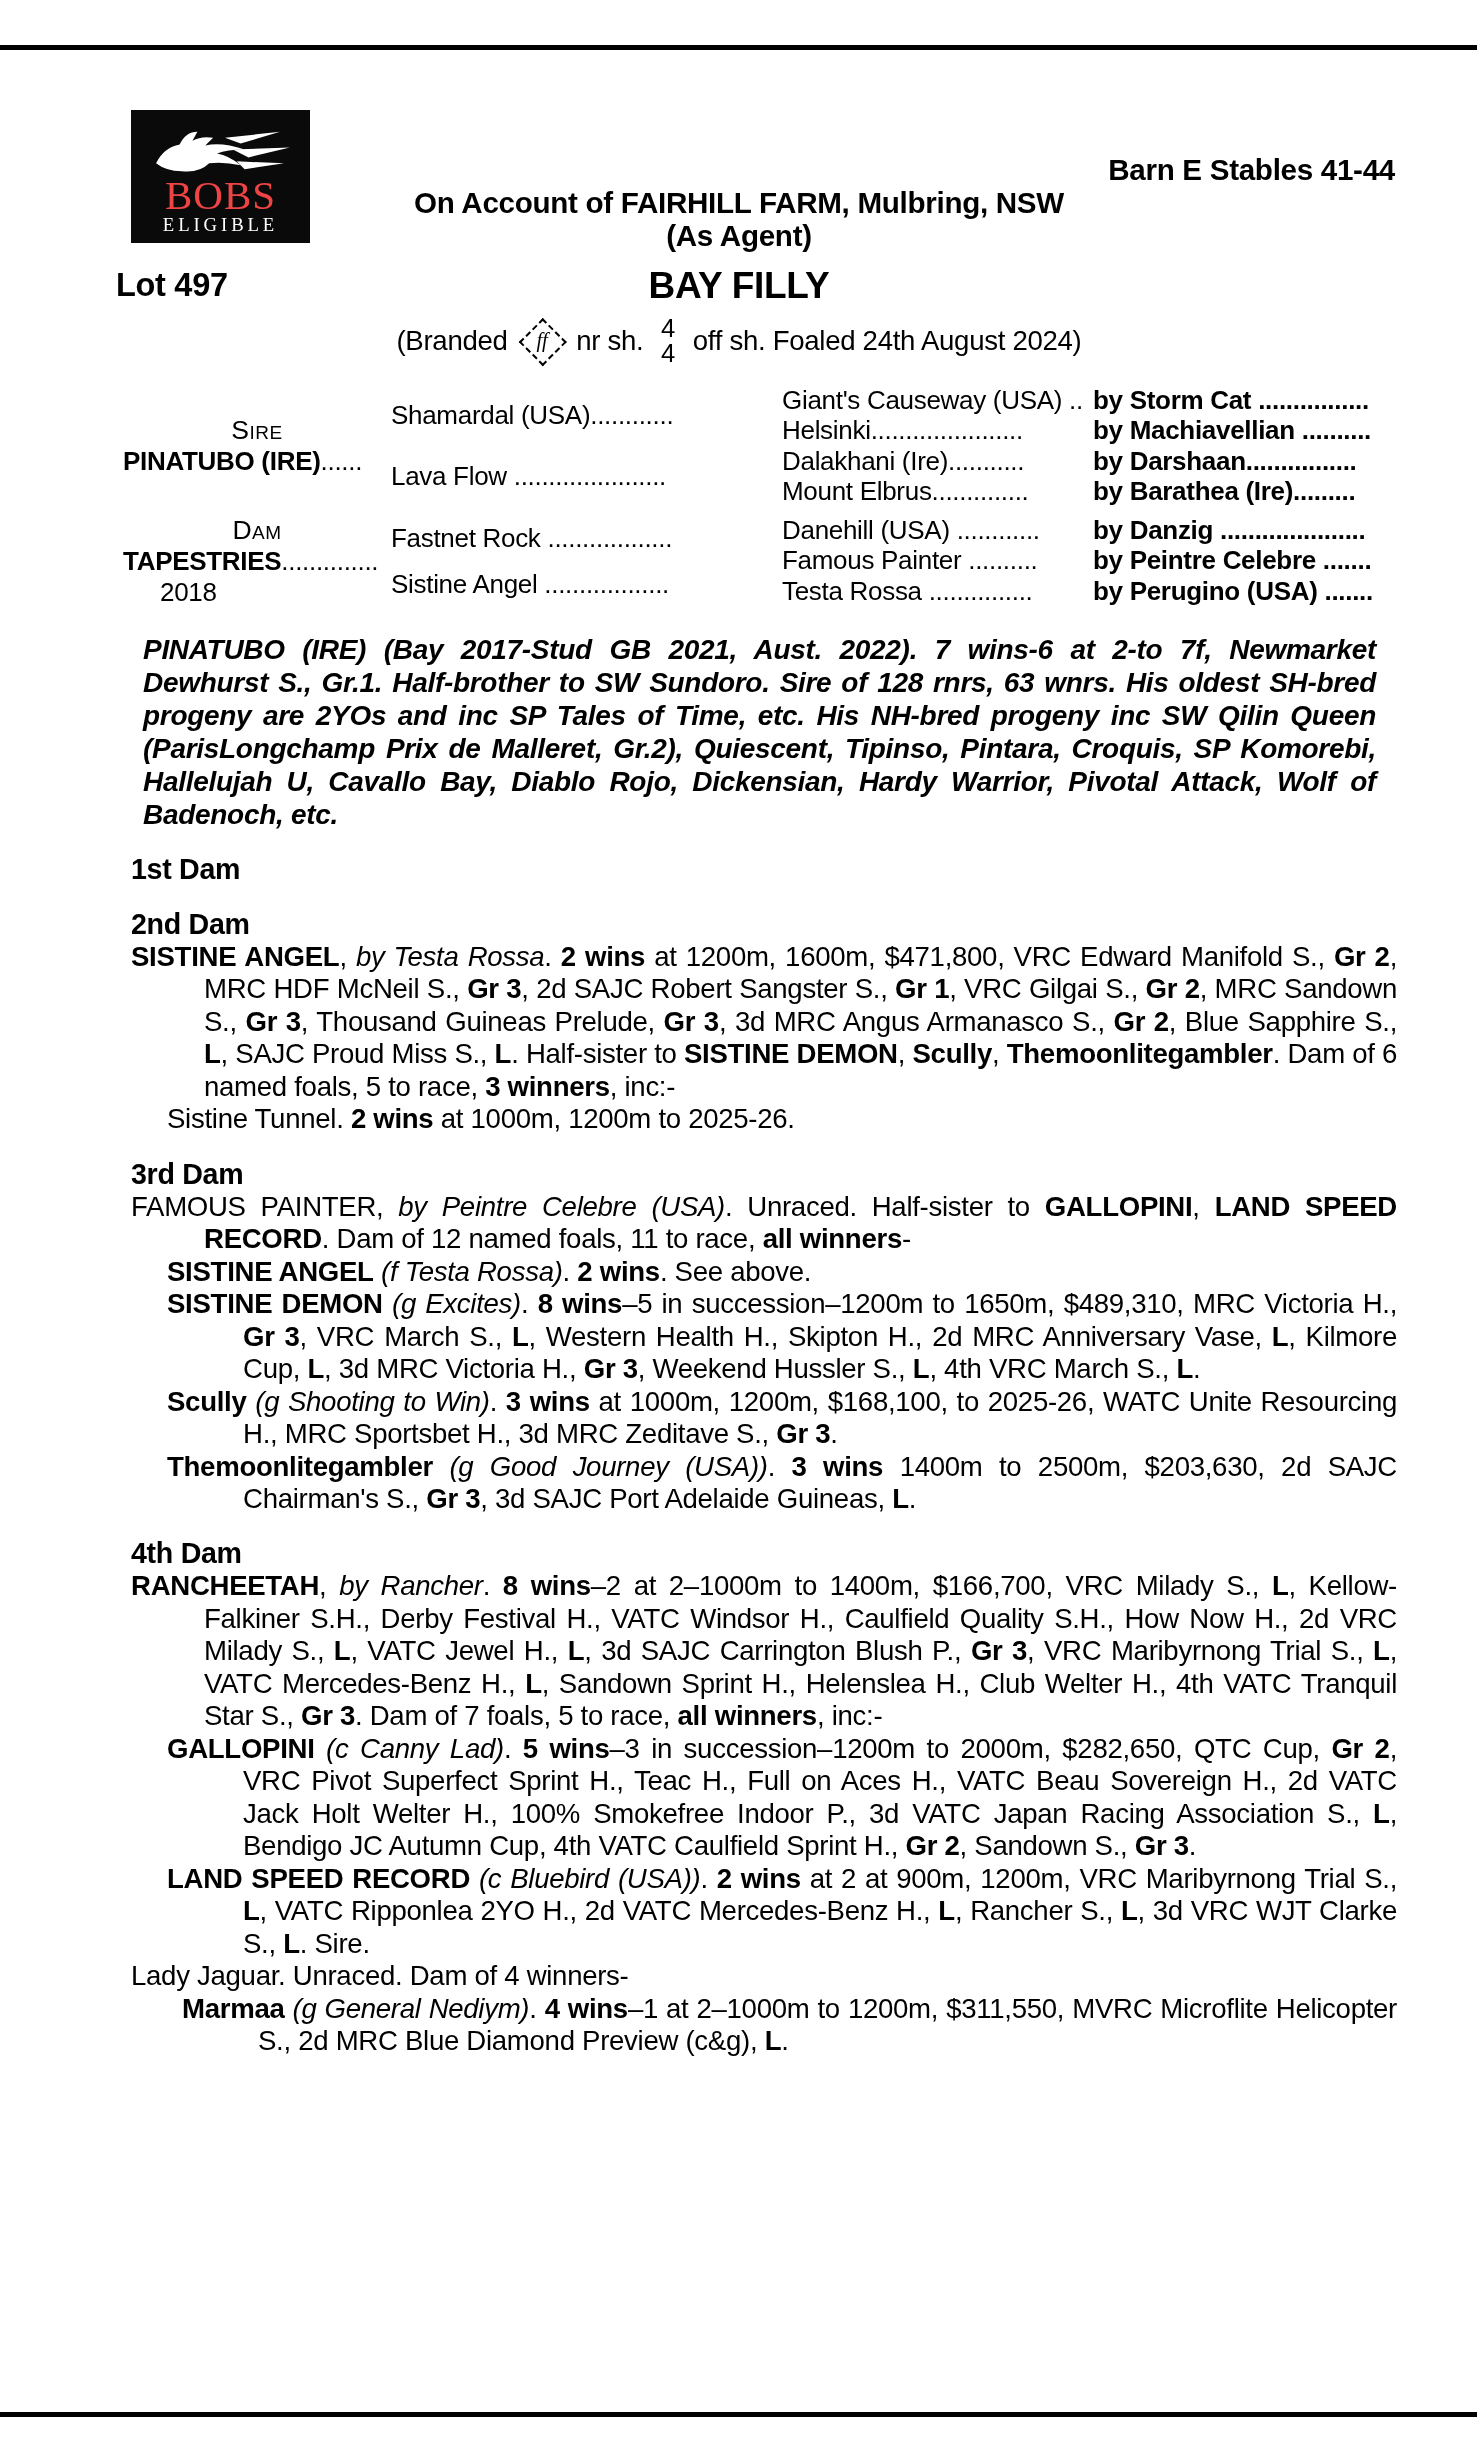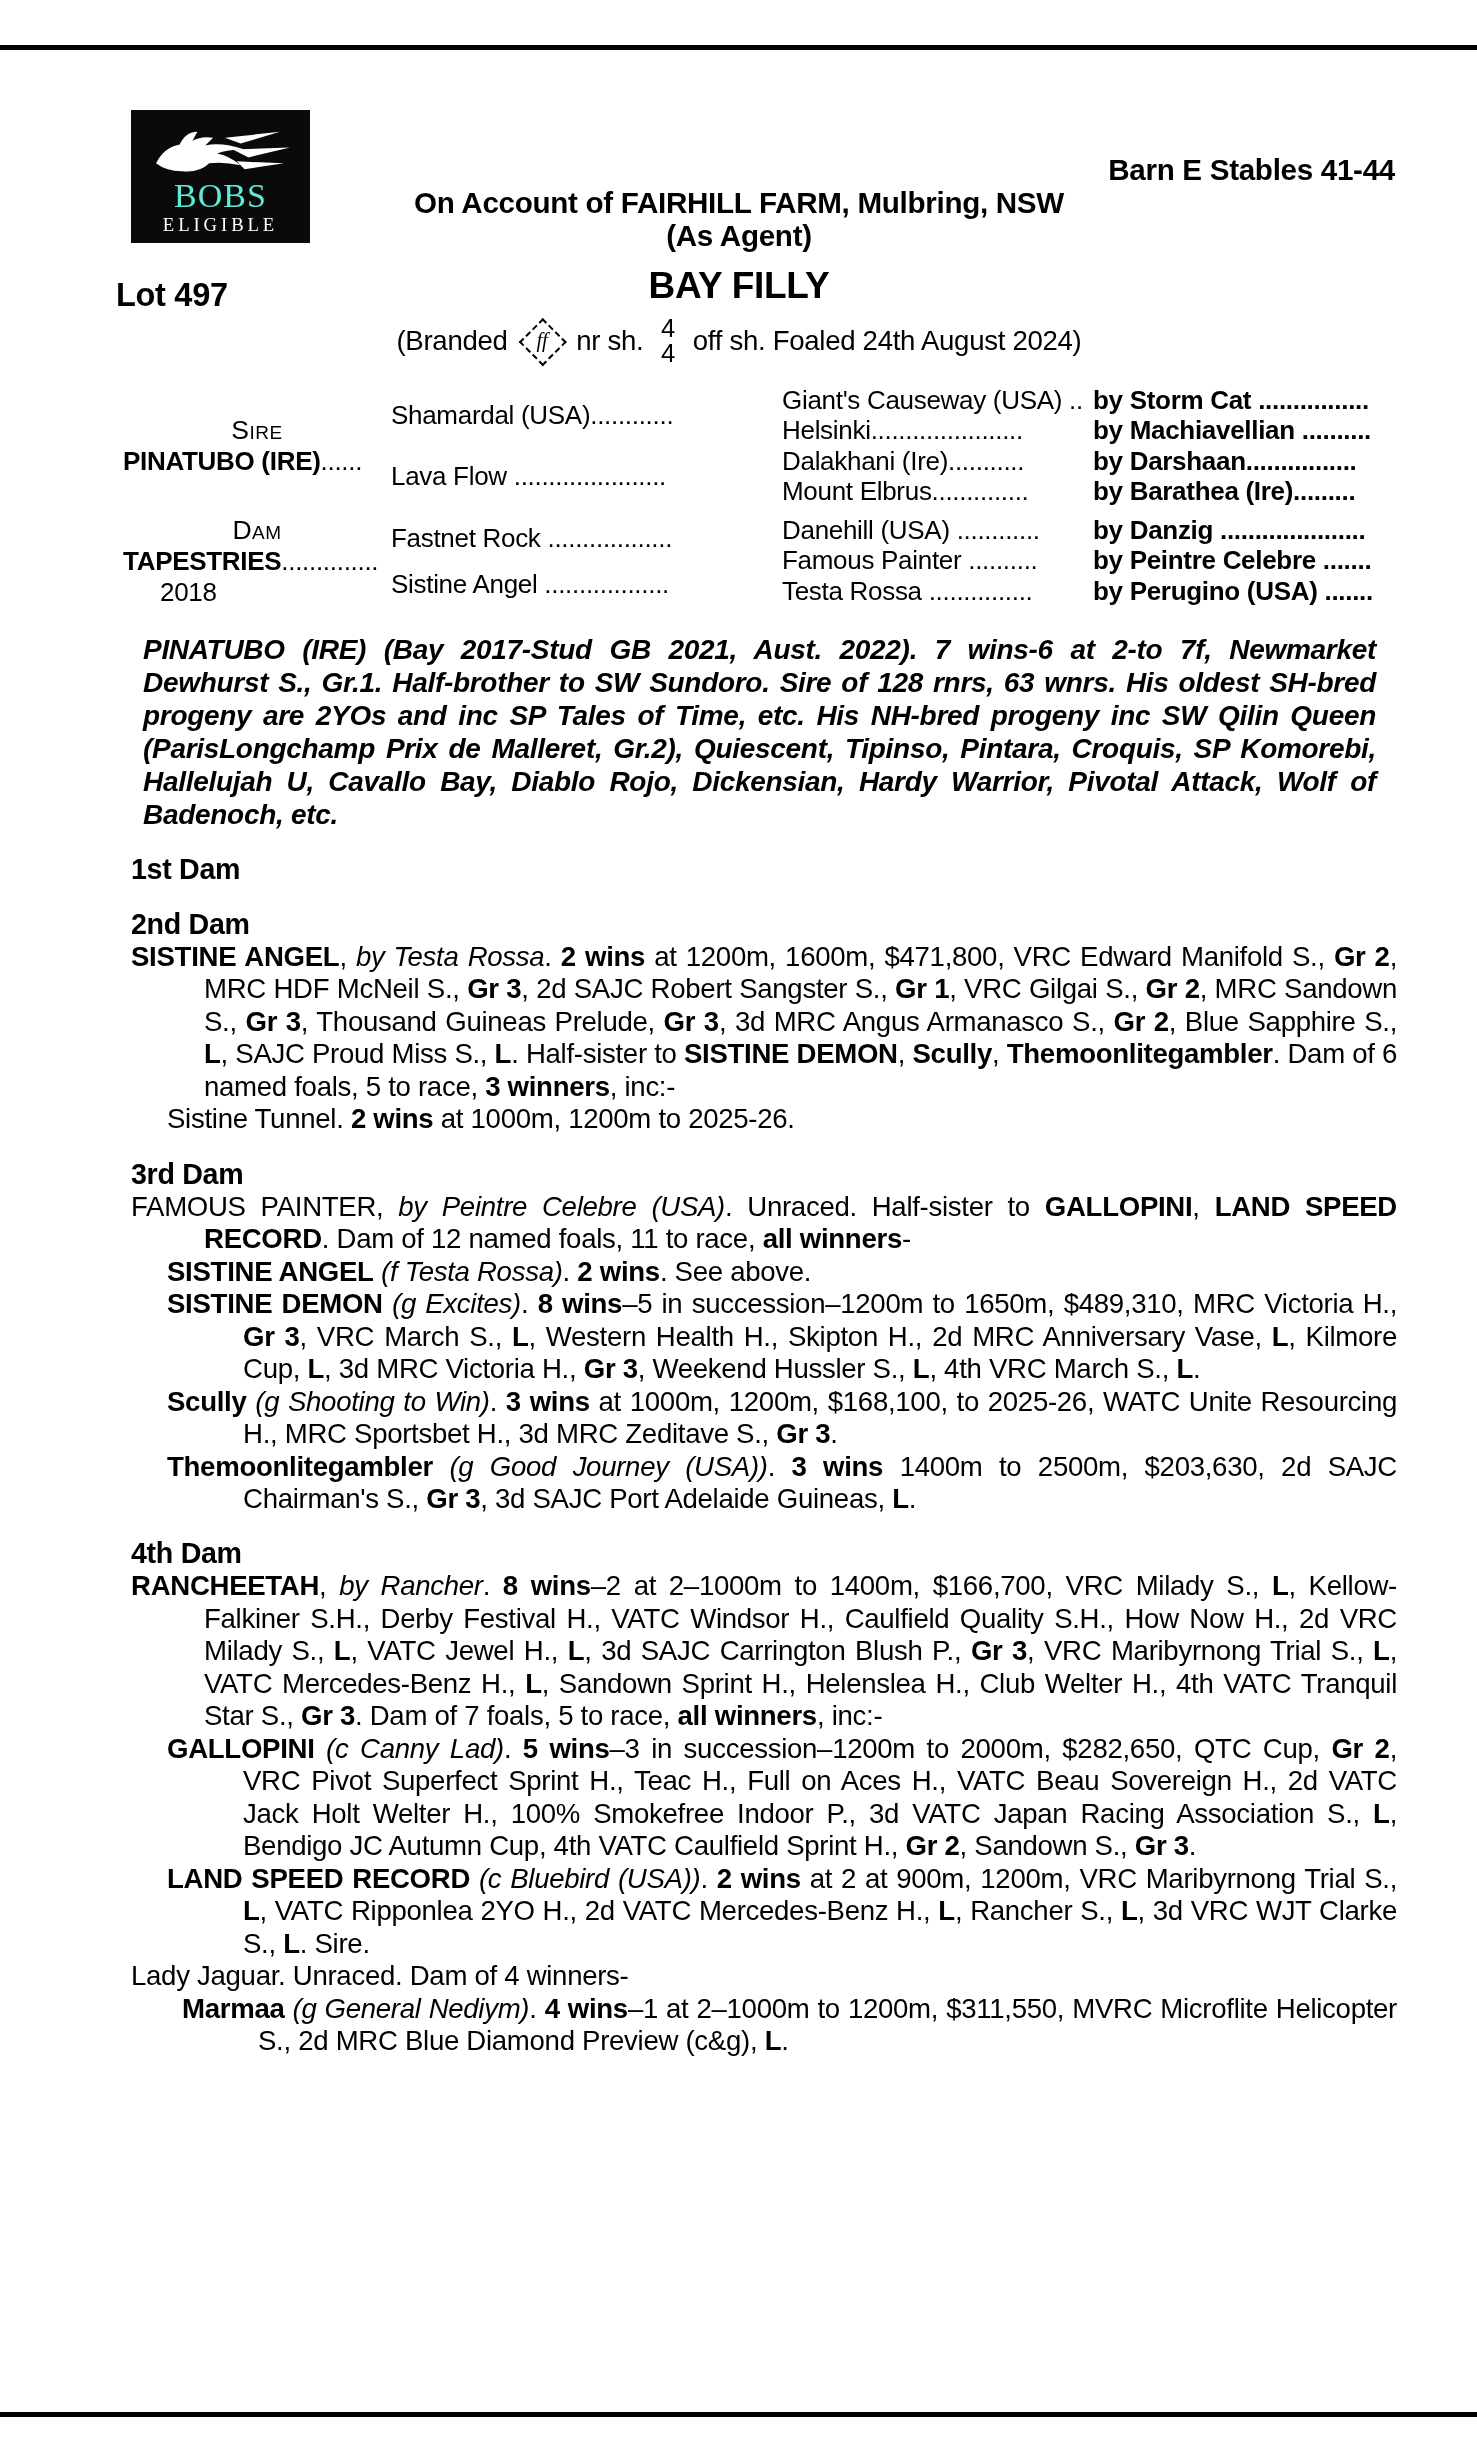--- a/index.html
+++ b/index.html
@@ -15,30 +15,30 @@
     overflow:hidden;
   }
   .rule{position:absolute;left:0;right:0;height:4.9px;background:#000;}
   .rule.top{top:45px;}
   .rule.bottom{top:2412px;}
 
   
   .logo{position:absolute;left:131px;top:110px;width:179px;height:133px;background:#0a0a0a;
         display:flex;flex-direction:column;align-items:center;justify-content:flex-end;padding-bottom:7.9px;box-sizing:border-box;}
   .logo svg{position:absolute;top:9.9px;left:9.9px;width:160px;height:61px;}
-  .logo .bobs{font-family:"Liberation Serif","DejaVu Serif",serif;color:#5eead4;font-size:34px;line-height:39px;letter-spacing:1px;}
+  .logo .bobs{font-family:"Liberation Serif","DejaVu Serif",serif;color:#ef4444;font-size:41px;line-height:39px;letter-spacing:1px;}
   .logo .elig{font-family:"Liberation Serif","DejaVu Serif",serif;color:#fff;font-size:18.7px;line-height:19.7px;letter-spacing:3.9px;}
 
   .header{padding-top:154px;}
   .barn{ text-align:right;padding-right:83px;font-weight:bold;font-size:29.6px;line-height:31.5px;}
   .account{text-align:center;font-weight:bold;font-size:29.6px;line-height:33px;}
   .agent{text-align:center;font-weight:bold;font-size:29.6px;line-height:33px;}
 
   .lotrow{position:relative;margin-top:13.8px;height:41px;}
-  .lot{position:absolute;left:116px;top:12px;font-weight:bold;font-size:32.5px;}
+  .lot{position:absolute;left:116px;top:2px;font-weight:bold;font-size:32.5px;}
   .title{text-align:center;font-weight:bold;font-size:37px;line-height:41px;}
 
   .branded{margin-top:5.9px;display:flex;justify-content:center;align-items:center;gap:11.8px;font-size:27.6px;height:57px;}
   .brandmark{position:relative;width:45px;height:45px;display:inline-flex;align-items:center;justify-content:center;}
   .brandmark .dia{position:absolute;left:6.9px;top:6.9px;width:29.6px;height:29.6px;border:2px dashed #000;transform:rotate(45deg);}
   .brandmark .ff{position:relative;font-family:"Liberation Serif","DejaVu Serif",serif;font-style:italic;font-size:20.7px;line-height:20.7px;}
   .fract{display:flex;flex-direction:column;align-items:center;font-size:25.6px;line-height:24.6px;padding:0 5.9px;}
 
   
   .ped{margin:15.8px 79px 0 123px;font-size:26px;}

